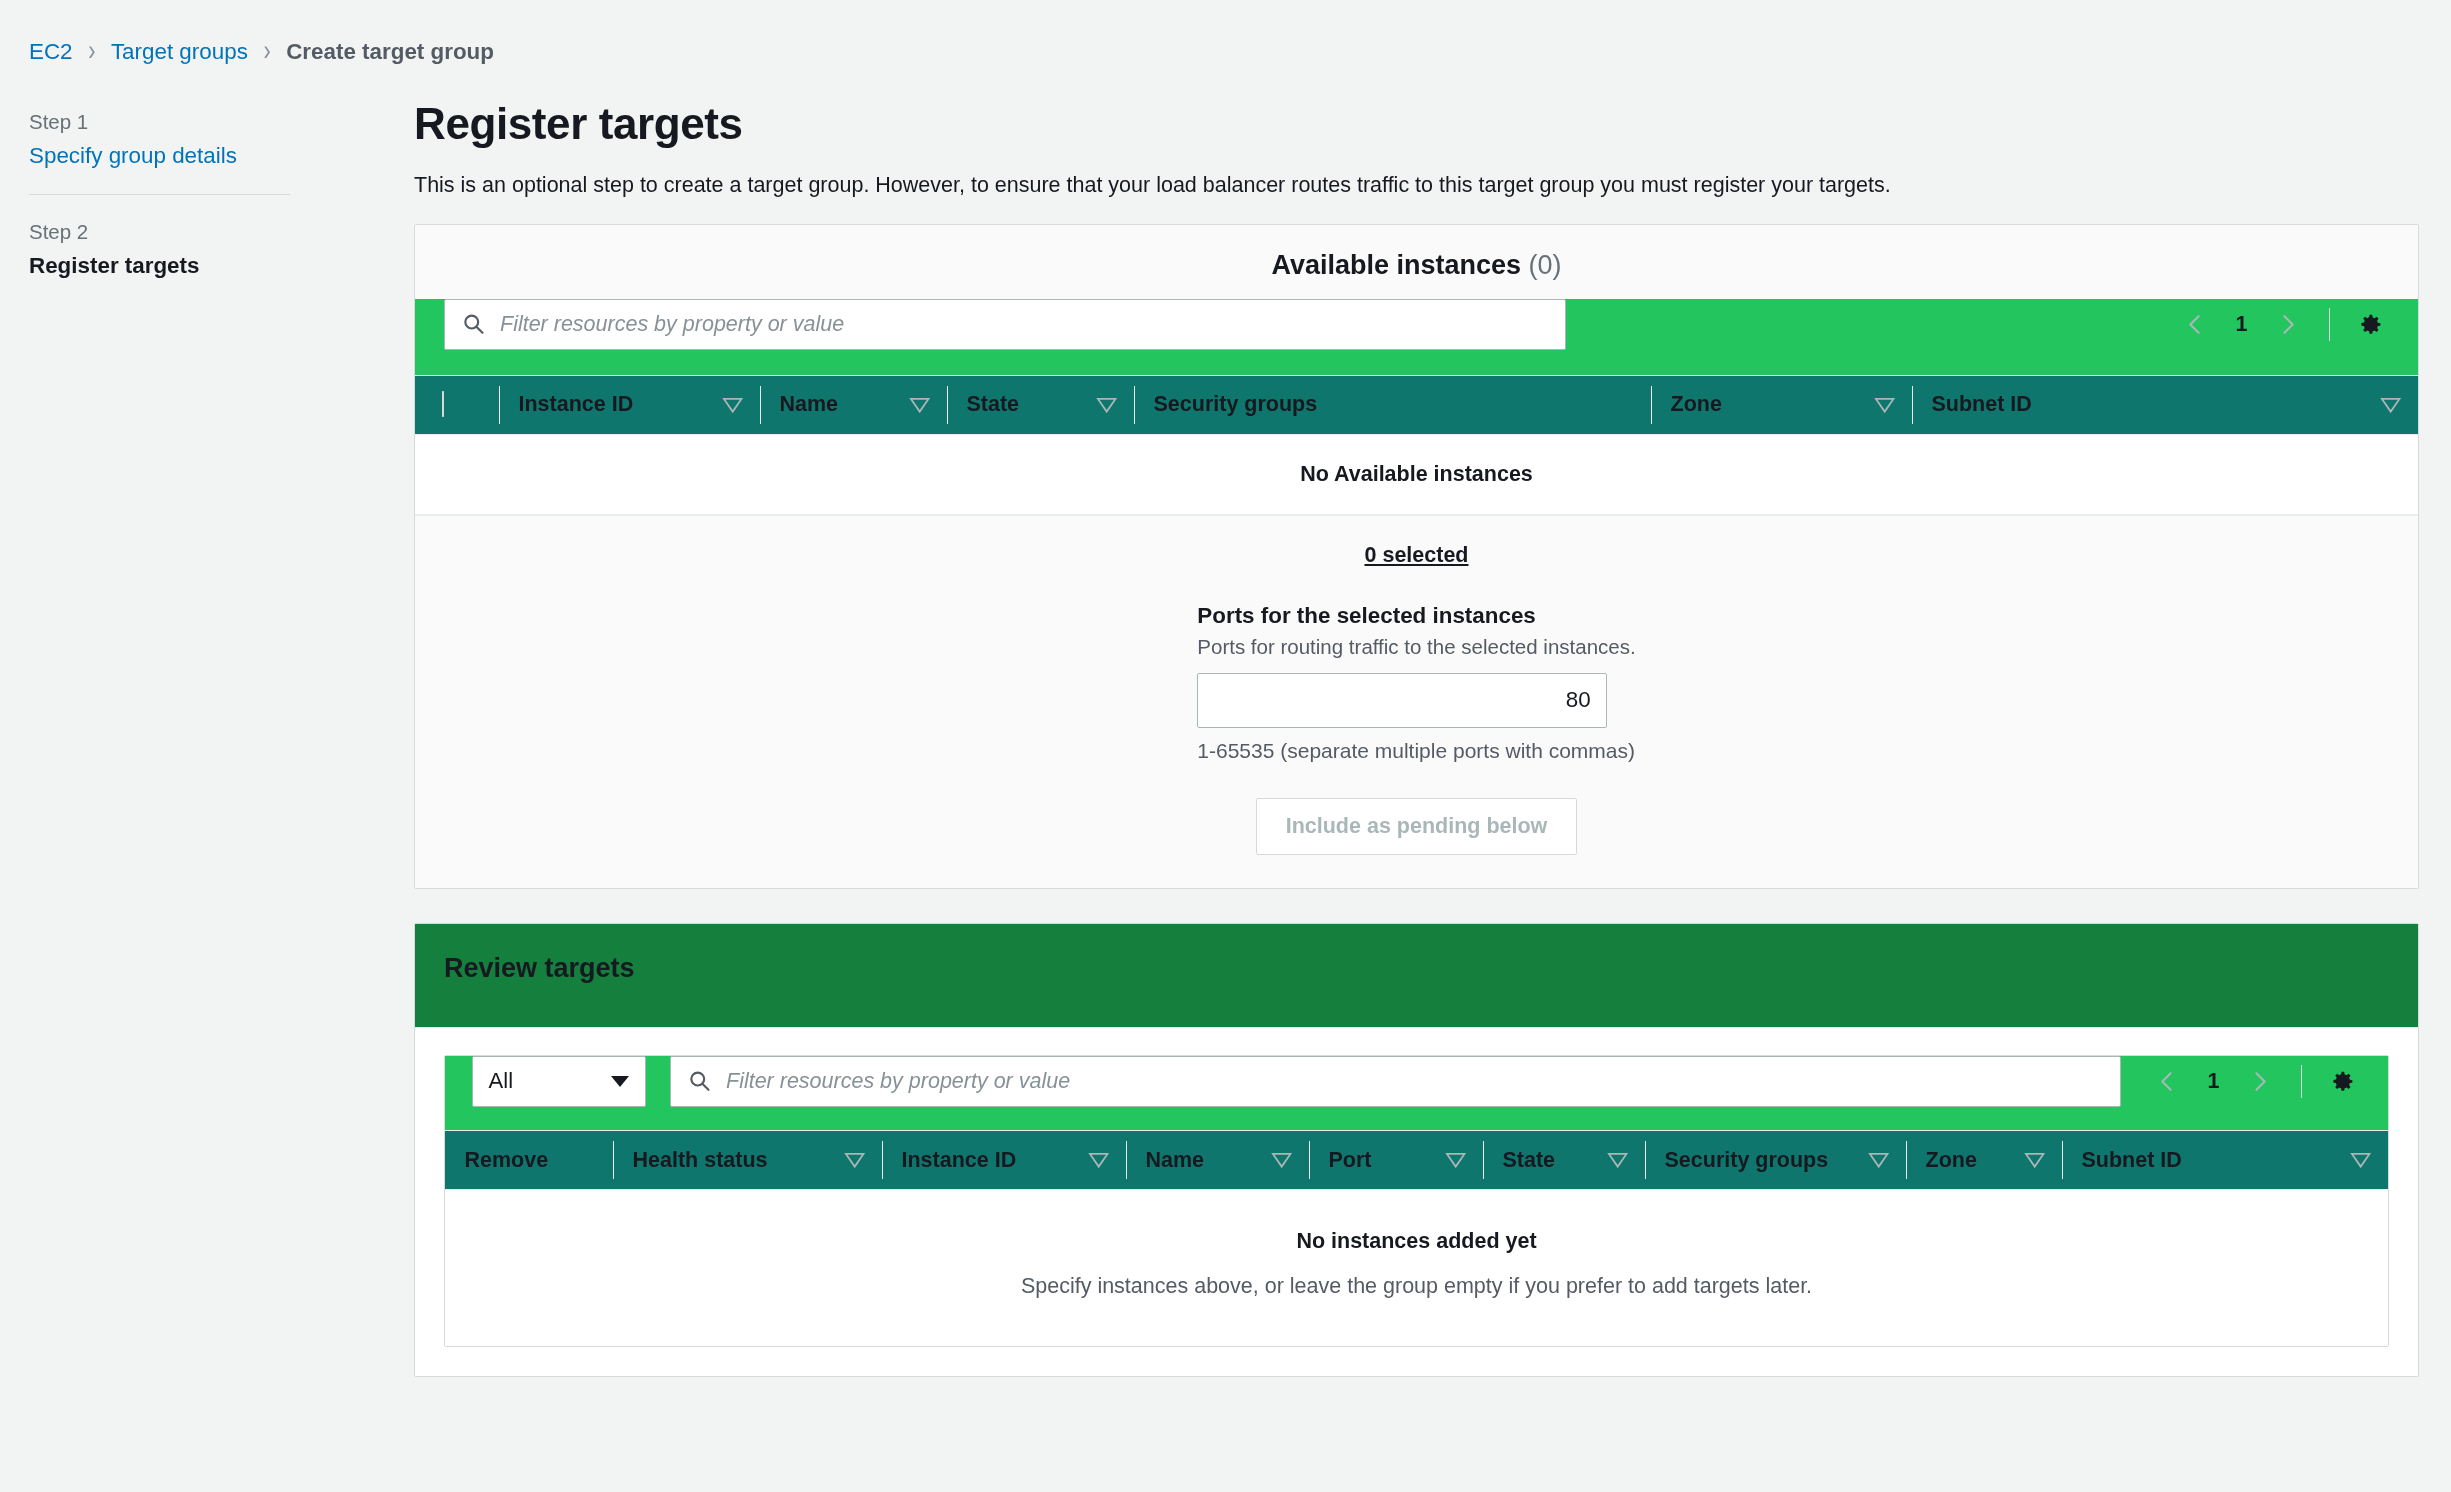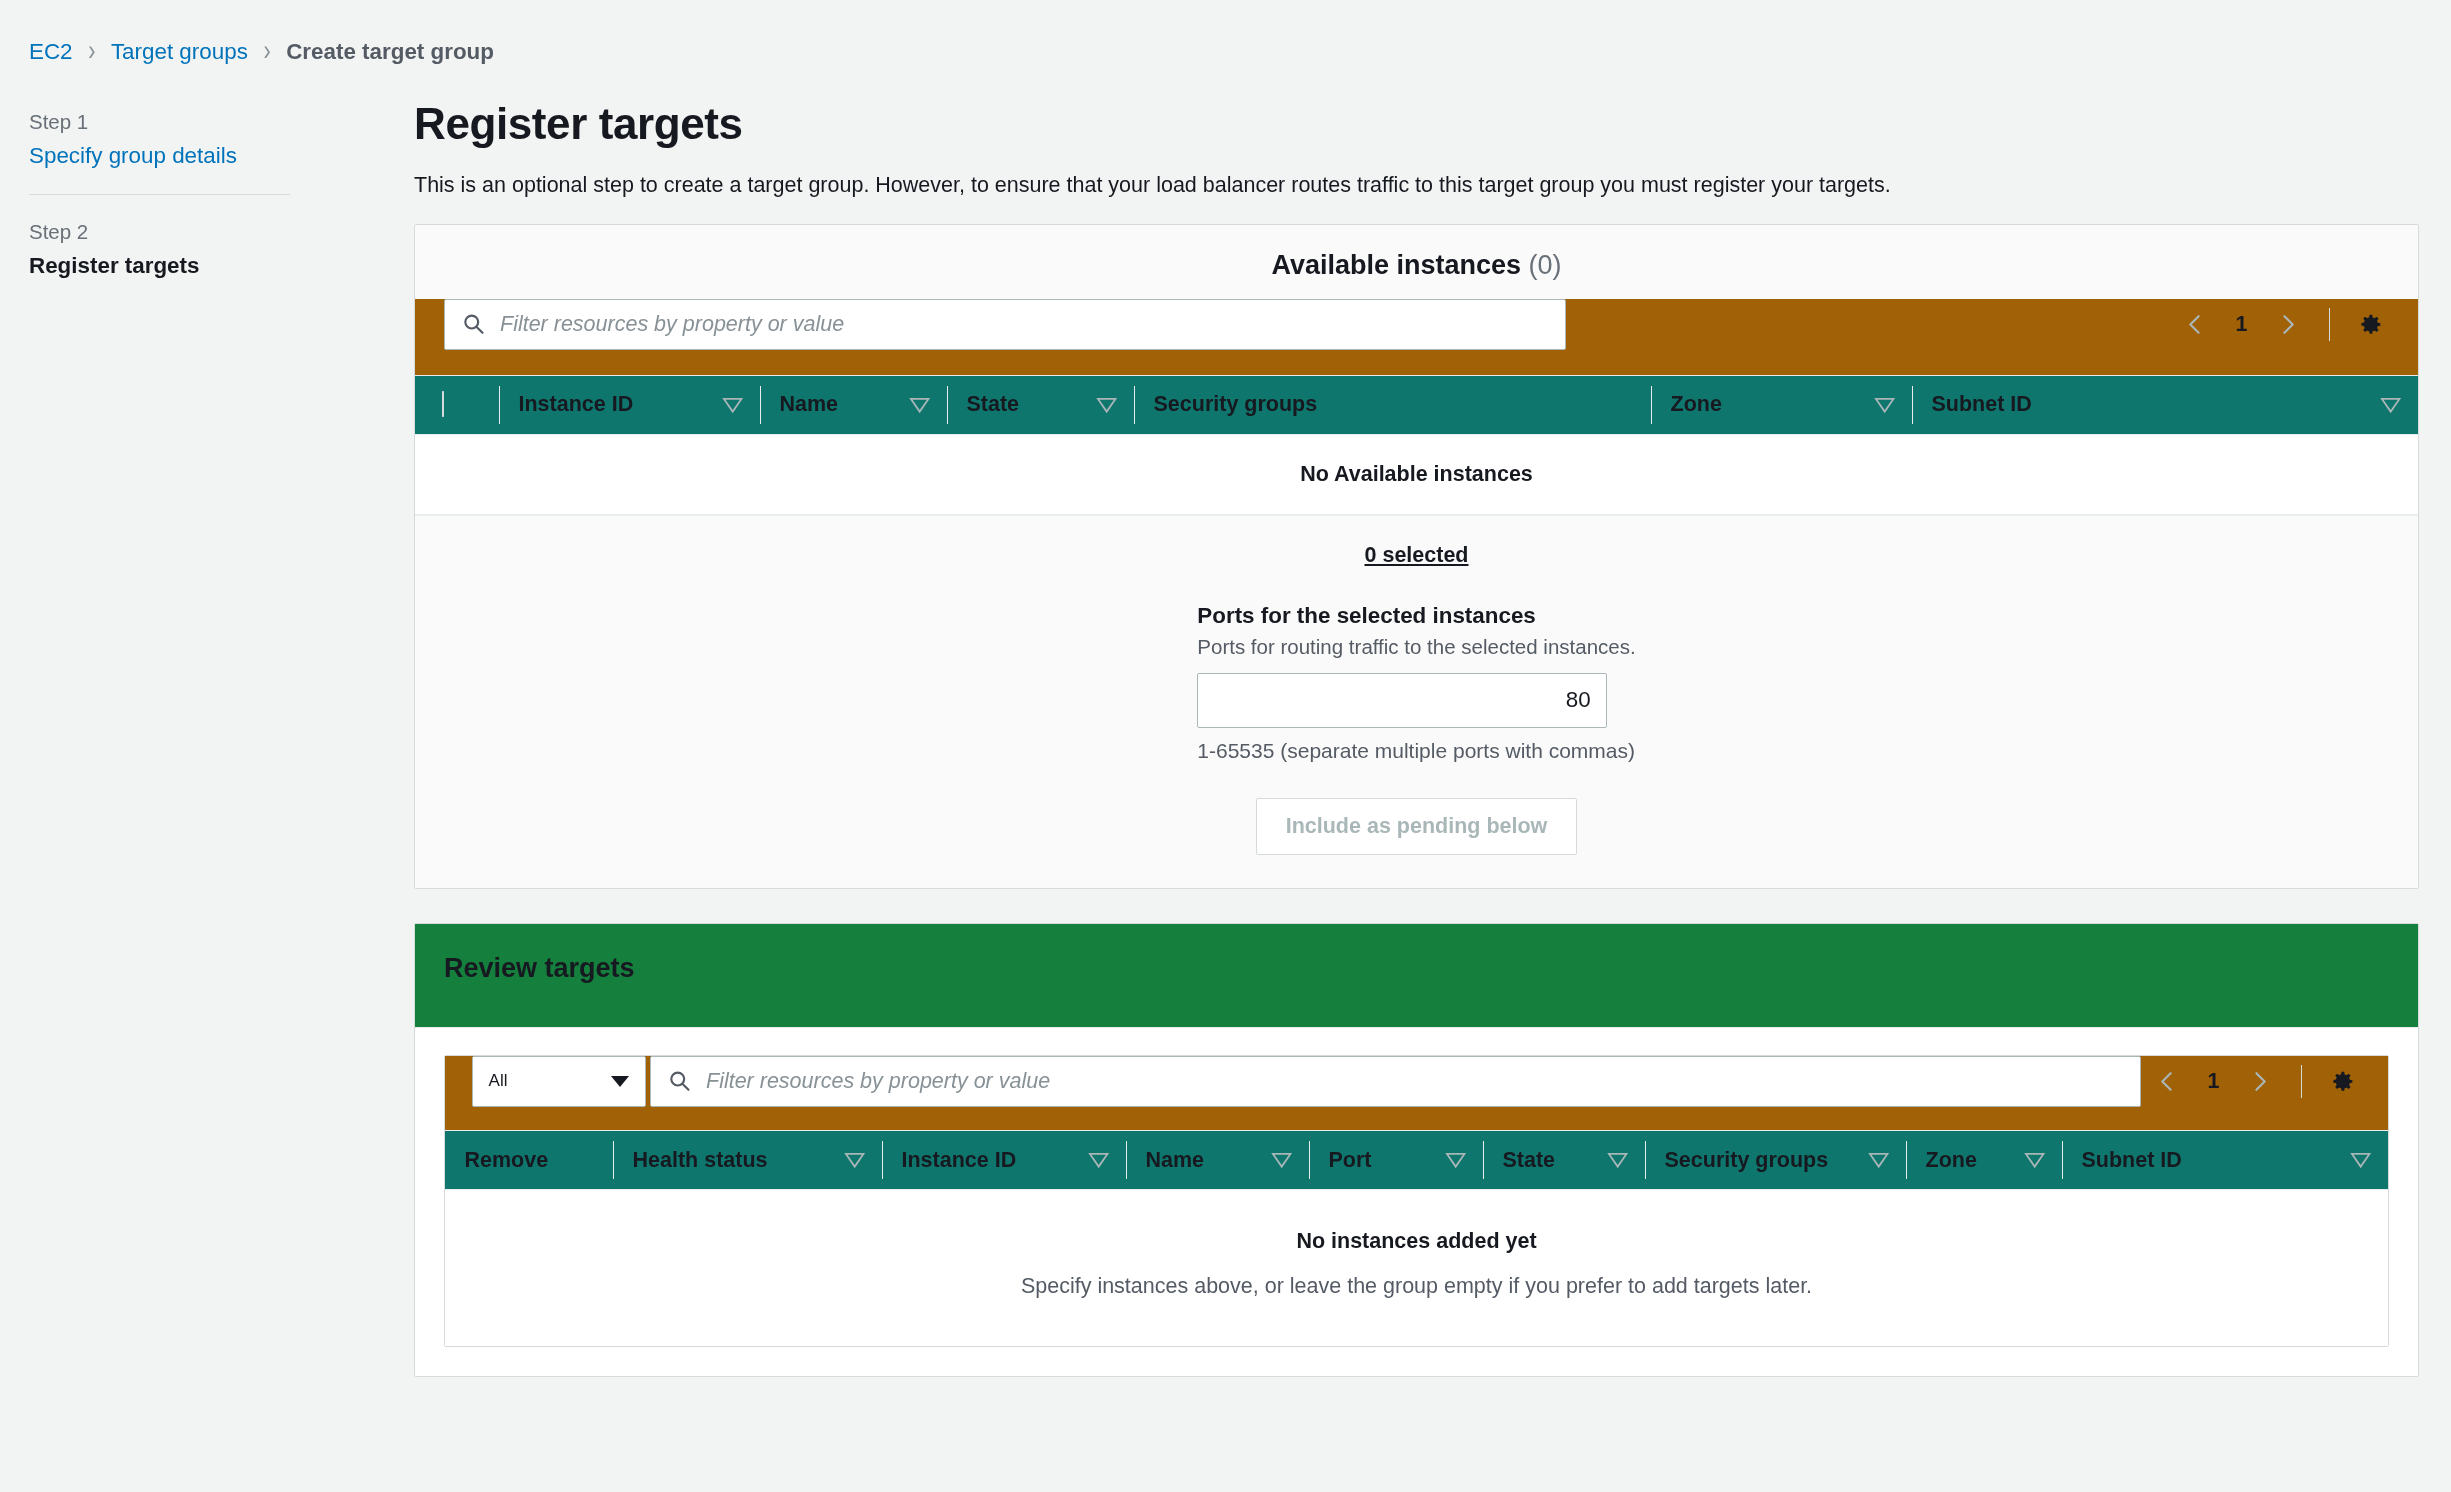--- a/index.html
+++ b/index.html
@@ -111,22 +111,22 @@
   .card-title .count {
     font-weight: 400;
     color: #687078;
   }
 
   
   .toolbar {
     display: flex;
     align-items: center;
     padding: 0 29px 25px 29px;
-    background: #a16207;
-    gap: 4px;
+    background: #22c55e;
+    gap: 24px;
   }
   .search-wrap {
     position: relative;
     flex: 0 0 1122px;
   }
   .search-wrap.wide { flex: 1 1 auto; }
   .search-input {
     width: 100%;
     height: 51px;
     border: 1px solid #aab7b8;
@@ -340,21 +340,21 @@
     justify-content: space-between;
   }
   .select-box {
     width: 174px; height: 51px;
     border: 1px solid #aab7b8;
     border-radius: 2px;
     background: #ffffff;
     display: flex; align-items: center;
     justify-content: space-between;
     padding: 0 15.6px;
-    font-size: 17px;
+    font-size: 22px;
     color: #16191f;
     cursor: pointer;
     flex: 0 0 174px;
   }
   .caret-down {
     width: 0; height: 0;
     border-left: 9.8px solid transparent;
     border-right: 9.8px solid transparent;
     border-top: 11.7px solid #16191f;
   }

